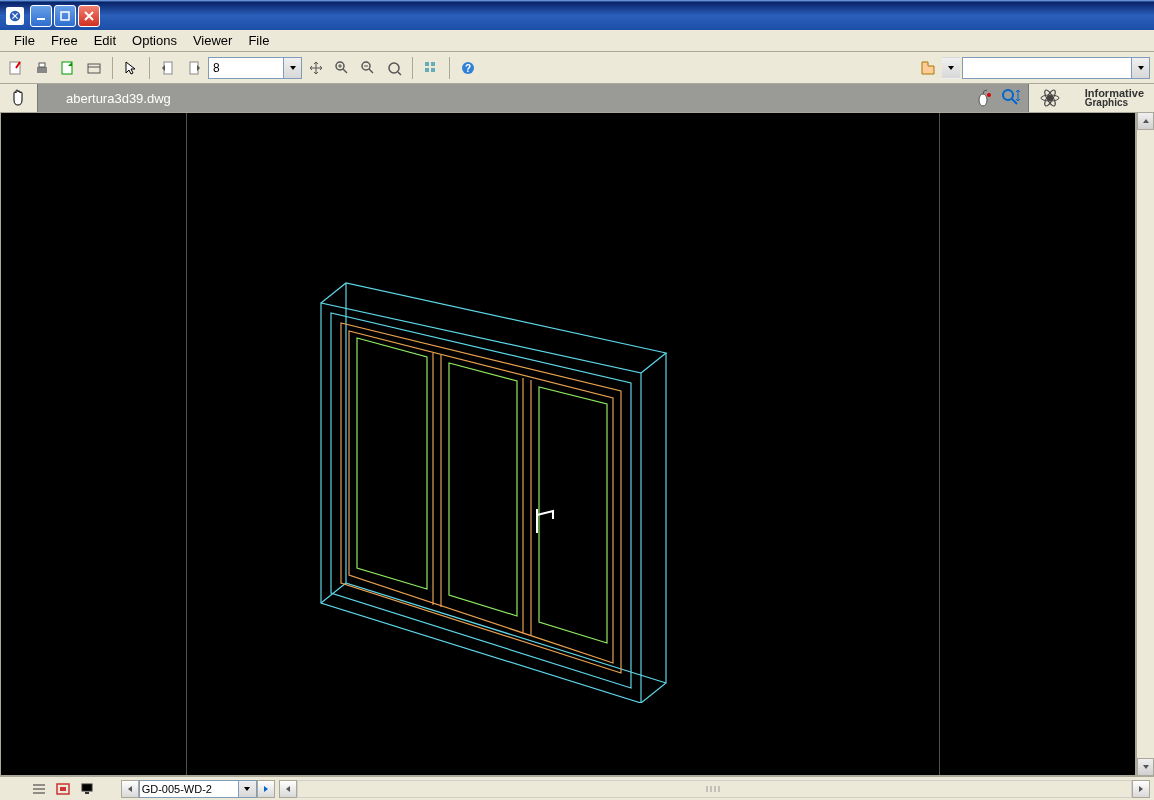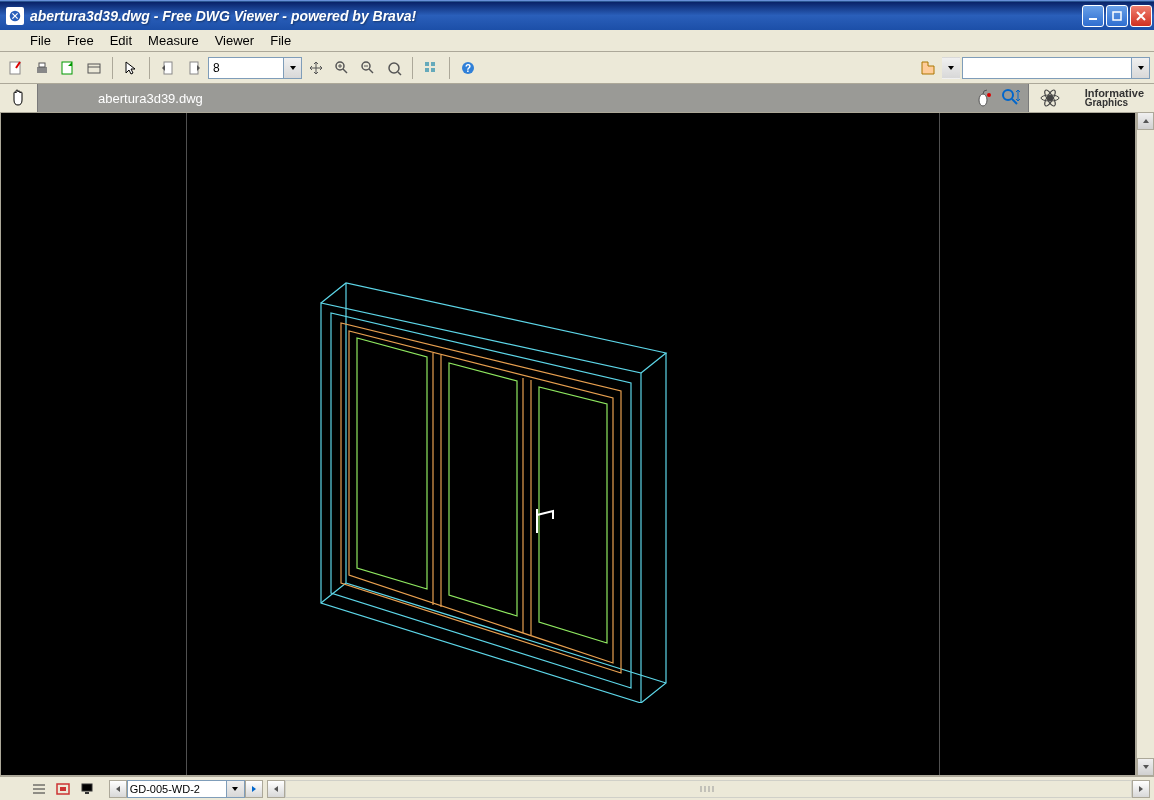--- a/index.html
+++ b/index.html
@@ -9,41 +9,41 @@
 .titlebar { height: 30px; background: linear-gradient(to bottom, #3b6ea5 0%, #0a246a 5%, #2a5fba 50%, #1c4fa8 100%); display: flex; align-items: center; padding: 0 2px; color: #fff; font-weight: bold; font-size: 14px; font-style: italic; border-top: 1px solid #6690d8; }
 .titlebar .app-icon { width: 18px; height: 18px; background: #fff; margin: 0 6px 0 4px; border-radius: 2px; display: flex; align-items: center; justify-content: center; }
 .titlebar .app-icon svg { width: 14px; height: 14px; }
 .titlebar .title-text { flex: 1; text-shadow: 1px 1px 2px rgba(0,0,0,0.4); }
 .win-buttons { display: flex; gap: 2px; align-items: center; }
 .win-btn { width: 22px; height: 22px; border: 1px solid #fff; border-radius: 3px; display: flex; align-items: center; justify-content: center; background: linear-gradient(to bottom, #68a0e8, #2f6ed0); cursor: pointer; }
 .win-btn.close { background: linear-gradient(to bottom, #f08070, #d03020); }
 .win-btn svg { width: 12px; height: 12px; }
 
 
-.menubar { height: 22px; background: #ece9d8; border-bottom: 1px solid #aca899; display: flex; align-items: center; padding: 0 22px; font-size: 13px; }
+.menubar { height: 22px; background: #ece9d8; border-bottom: 1px solid #aca899; display: flex; align-items: center; padding: 0 6px; font-size: 13px; }
 .menubar .mitem { padding: 2px 8px; cursor: pointer; }
 
 
 .toolbar { height: 32px; background: #ece9d8; border-bottom: 1px solid #aca899; display: flex; align-items: center; padding: 0 4px; gap: 2px; }
 .tbtn { width: 24px; height: 24px; border: 1px solid transparent; display: flex; align-items: center; justify-content: center; cursor: pointer; border-radius: 2px; }
 .tbtn svg { width: 16px; height: 16px; }
 .tsep { width: 1px; height: 22px; background: #aca899; margin: 0 4px; }
 .page-combo { display: flex; align-items: center; }
 .page-input { width: 76px; height: 22px; border: 1px solid #7f9db9; background: #fff; padding: 0 4px; font-size: 12px; }
 .combo-btn { width: 18px; height: 22px; border: 1px solid #7f9db9; border-left: none; background: linear-gradient(to bottom, #f0f0f0, #d8d8d8); display: flex; align-items: center; justify-content: center; cursor: pointer; }
 .combo-btn svg { width: 8px; height: 8px; }
 .toolbar-spacer { flex: 1; }
 .goto-combo { display: flex; align-items: center; }
 .goto-input { width: 170px; height: 22px; border: 1px solid #7f9db9; background: #fff; }
 
 
 .tabbar { height: 28px; background: #9a9a96; display: flex; align-items: center; color: #fff; font-size: 13px; }
 .grip-btn { width: 38px; height: 28px; background: #ece9d8; display: flex; align-items: center; justify-content: center; border-right: 1px solid #7a7a7a; }
 .grip-btn svg { width: 22px; height: 22px; }
-.tab-label { padding: 0 14px 0 60px; }
+.tab-label { padding: 0 14px 0 28px; }
 .tabbar-spacer { flex: 1; }
 .tabbar-icons { display: flex; align-items: center; gap: 4px; padding: 0 8px; }
 .tabbar-icons svg { width: 20px; height: 20px; }
 .brand-panel { height: 28px; background: #ece9d8; padding: 0 10px; display: flex; align-items: center; gap: 24px; color: #333; font-size: 11px; border-left: 1px solid #7a7a7a; }
 .brand-panel .brand-top { font-weight: bold; font-size: 11px; line-height: 10px; }
 .brand-panel .brand-bot { font-size: 10px; line-height: 10px; font-weight: bold; }
 
 
 .workarea { display: flex; height: calc(800px - 30px - 22px - 32px - 28px - 24px); }
 .canvas-wrap { flex: 1; background: #000; position: relative; border: 1px solid #aca899; }
@@ -51,40 +51,39 @@
 .model-svg { position: absolute; left: 260px; top: 60px; width: 480px; height: 530px; }
 .vscroll { width: 18px; background: #ece9d8; display: flex; flex-direction: column; border-left: 1px solid #aca899; }
 .scroll-btn { height: 18px; background: linear-gradient(to bottom, #f0f0f0, #d0d0d0); border: 1px solid #aca899; display: flex; align-items: center; justify-content: center; cursor: pointer; }
 .scroll-track { flex: 1; background: #ece9d8; }
 
 
 .statusbar { height: 24px; background: #ece9d8; display: flex; align-items: center; border-top: 1px solid #aca899; }
 .status-left { display: flex; align-items: center; gap: 4px; padding: 0 4px; }
 .sbtn { width: 20px; height: 18px; display: flex; align-items: center; justify-content: center; cursor: pointer; }
 .rot90 { font-weight: bold; font-size: 11px; padding: 0 2px; cursor: pointer; margin-top: 32px; }
-.sheet-nav { display: flex; align-items: flex-end; gap: 0; margin-left: 8px; }
+.sheet-nav { display: flex; align-items: flex-end; gap: 0; margin-left: 20px; }
 .nav-btn { width: 18px; height: 18px; border: 1px solid #aca899; background: linear-gradient(to bottom, #fff, #d8d8d8); display: flex; align-items: center; justify-content: center; cursor: pointer; }
 .sheet-combo { display: flex; }
 .sheet-input { width: 100px; height: 18px; border: 1px solid #7f9db9; font-size: 11px; padding: 0 2px; background: #fff; }
 .hscroll { flex: 1; display: flex; align-items: center; margin: 0 4px; }
 .hscroll-btn { width: 18px; height: 18px; border: 1px solid #aca899; background: linear-gradient(to bottom, #fff, #d8d8d8); display: flex; align-items: center; justify-content: center; cursor: pointer; }
 .hscroll-track { flex: 1; height: 18px; background: #ece9d8; border: 1px solid #d0d0c8; display: flex; align-items: center; justify-content: center; }
 .hscroll-grip { width: 30px; height: 10px; }
 </style>
 </head>
 <body>
 
 <div class="titlebar">
   <div class="app-icon">
     <svg viewBox="0 0 16 16">
         <circle cx="8" cy="8" r="6" fill="#2a5fba"></circle>
         <path d="M5 5 L11 11 M11 5 L5 11" stroke="#fff" stroke-width="1.5"></path>
       </svg>
   </div>
-  <div class="title-text">abertura3d39.dwg - Free DWG Viewer - powered by Brava!</div>
   <div class="win-buttons">
     <div class="win-btn">
       <svg viewBox="0 0 12 12">
           <rect x="2" y="8" width="8" height="2" fill="#fff"></rect>
         </svg>
     </div>
     <div class="win-btn">
       <svg viewBox="0 0 12 12">
           <rect x="2" y="2" width="8" height="8" fill="none" stroke="#fff" stroke-width="1.5"></rect>
         </svg>
@@ -94,21 +93,21 @@
           <path d="M2 2 L10 10 M10 2 L2 10" stroke="#fff" stroke-width="2"></path>
         </svg>
     </div>
   </div>
 </div>
 
 <div class="menubar">
   <div class="mitem">File</div>
   <div class="mitem">Free</div>
   <div class="mitem">Edit</div>
-  <div class="mitem">Measure</div>
+  <div class="mitem">Options</div>
   <div class="mitem">Viewer</div>
   <div class="mitem">File</div>
 </div>
 
 <div class="toolbar">
   <div class="tbtn">
       <svg viewBox="0 0 16 16">
         <rect x="2" y="2" width="10" height="12" fill="#fff" stroke="#888"></rect>
         <path d="M12 2 L8 8" stroke="#d00" stroke-width="2"></path>
       </svg>

